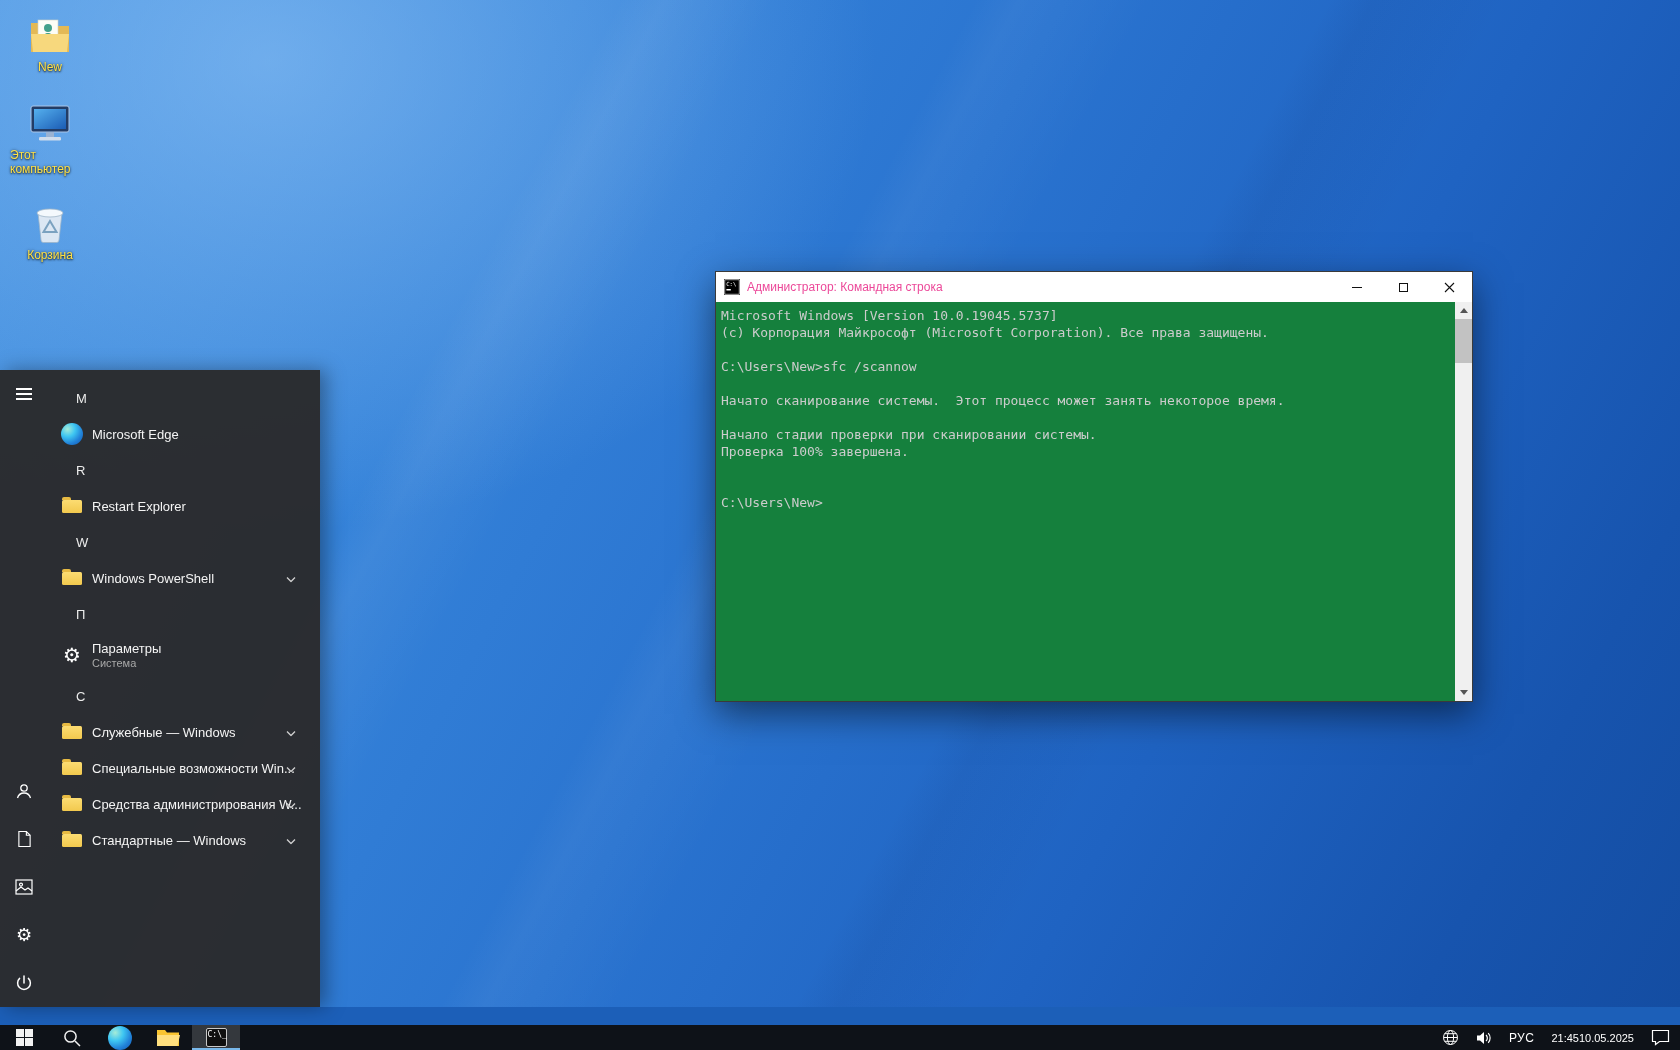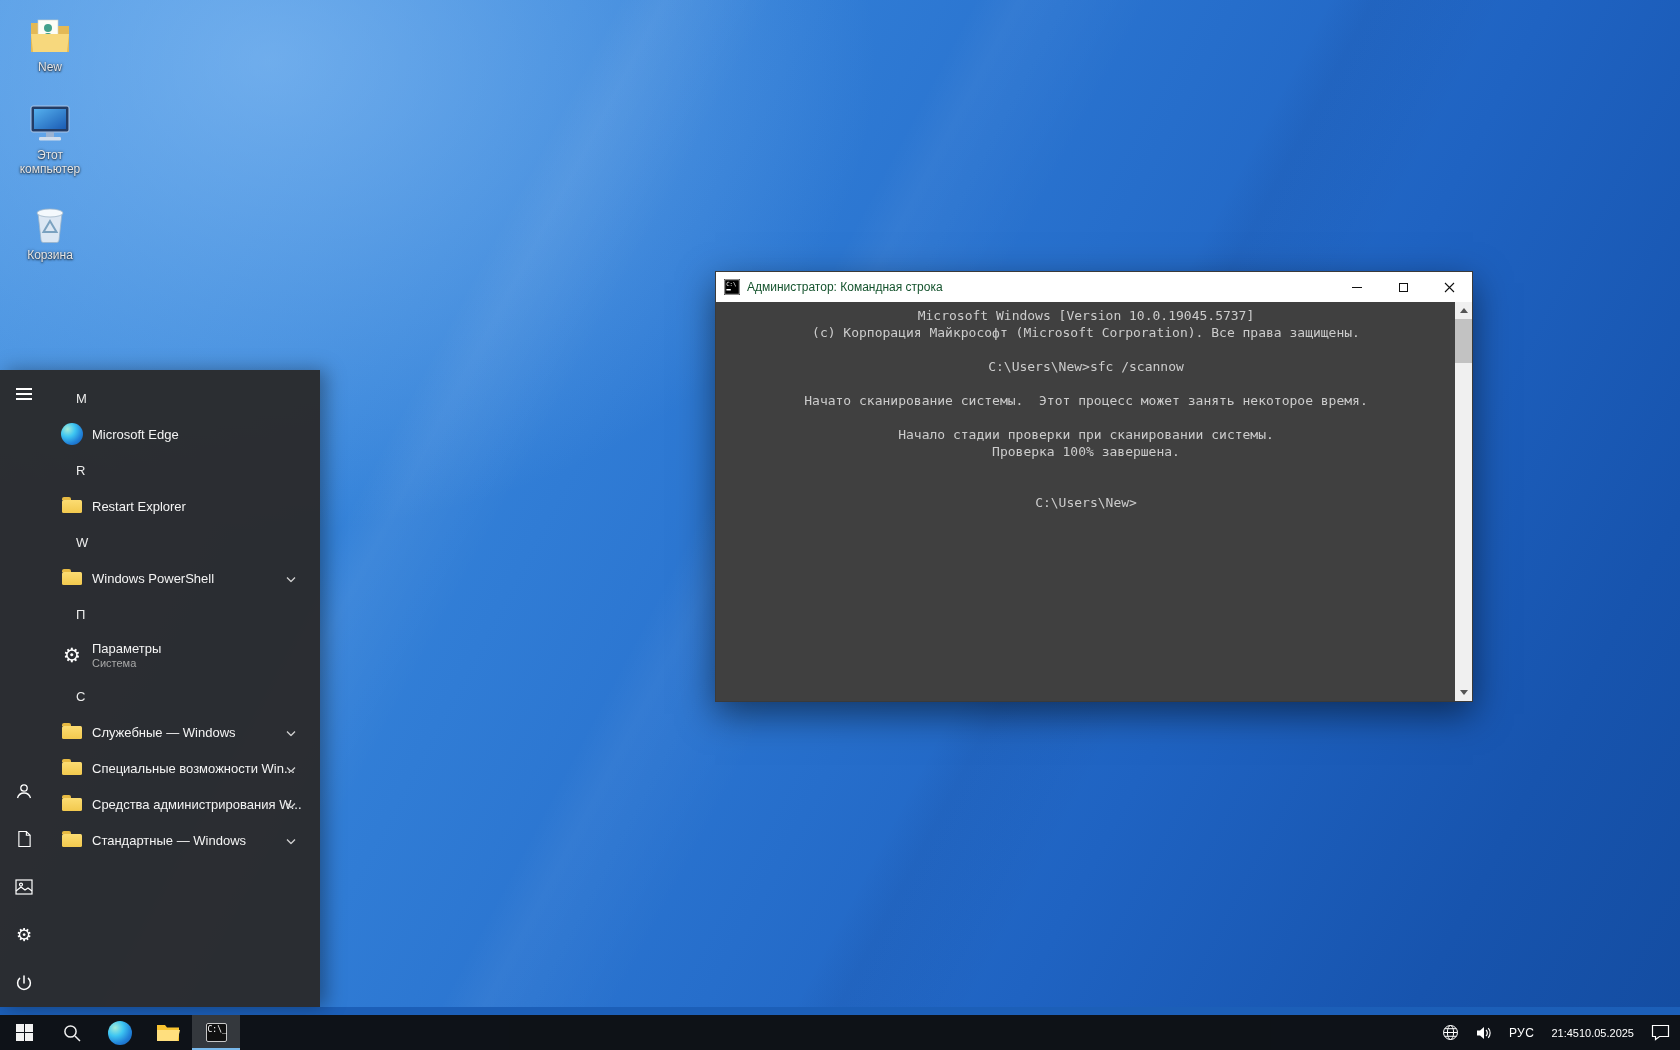--- a/index.html
+++ b/index.html
@@ -15,21 +15,21 @@
   .desktop::before { content:""; position:absolute; inset:0; pointer-events:none;
     background:
       linear-gradient(118deg, transparent 28%, rgba(255,255,255,0.055) 30%, transparent 35%),
       linear-gradient(118deg, transparent 44%, rgba(255,255,255,0.045) 46%, transparent 52%),
       linear-gradient(118deg, transparent 60%, rgba(10,20,70,0.06) 62%, transparent 68%);
   }
 
   
   .desk-icon { position:absolute; width:84px; display:flex; flex-direction:column; align-items:center; cursor:default; }
   .desk-icon .ico { height:44px; display:flex; align-items:flex-end; justify-content:center; }
-  .desk-icon .lbl { margin-top:4px; color:#e5e5e5; font-size:12px; line-height:14px; text-align:center;
+  .desk-icon .lbl { margin-top:4px; color:#fde047; font-size:12px; line-height:14px; 
     text-shadow:0 1px 2px rgba(0,0,0,0.75), 0 0 3px rgba(0,0,0,0.5); max-width:80px; }
   #icon-new { left:8; top:12px; left:8px; }
   #icon-pc  { left:8px; top:100px; }
   #icon-bin { left:8px; top:200px; }
 
   
   .start-menu { position:absolute; left:0; top:370px; width:320px; height:637px;
     background:rgba(42,42,44,0.97); display:flex; box-shadow:6px 0 18px rgba(0,0,0,0.35); }
   .rail { width:48px; display:flex; flex-direction:column; align-items:center; }
   .rail-btn { width:48px; height:48px; display:flex; align-items:center; justify-content:center; }
@@ -49,37 +49,37 @@
   .edge-icon { width:22px; height:22px; border-radius:50%;
     background:radial-gradient(circle at 30% 28%, #a5ecd8 0%, #3ec6f2 34%, #2181d8 66%, #0f55ae 100%); }
   .gear-glyph { font-family:"DejaVu Sans", sans-serif; color:#fff; font-size:20px; line-height:20px; }
   .gear-glyph.small { font-size:18px; }
 
   
   .cmd-window { position:absolute; left:715px; top:271px; width:758px; height:431px;
     border:1px solid #3a3a3a; box-shadow:0 12px 34px rgba(0,0,0,0.5); background:#0c0c0c; }
   .titlebar { height:30px; background:#fff; display:flex; align-items:center; }
   .tb-appicon { margin:0 7px 0 8px; width:16px; height:16px; flex:0 0 16px; }
-  .tb-title { font-size:12px; color:#14532d; }
+  .tb-title { font-size:12px; color:#ec4899; }
   .tb-btns { margin-left:auto; display:flex; height:100%; }
   .tb-btn { width:46px; height:100%; display:flex; align-items:center; justify-content:center; }
   .glyph-min { width:10px; height:1px; background:#111; }
   .glyph-max { width:9px; height:9px; border:1px solid #111; }
-  .console { position:absolute; top:30px; left:0; right:17px; bottom:0; background:#404040;
-    padding:5px 4px 0 5px; font-family:"DejaVu Sans Mono", monospace; font-size:13px; color:#cccccc;text-align:center; }
+  .console { position:absolute; top:30px; left:0; right:17px; bottom:0; background:#15803d;
+    padding:5px 4px 0 5px; font-family:"DejaVu Sans Mono", monospace; font-size:13px; color:#cccccc; }
   .con-line { white-space:pre; height:17px; line-height:17px; }
   .scrollbar { position:absolute; top:30px; right:0; bottom:0; width:17px; background:#f0f0f0; }
   .sb-arrow { position:absolute; left:0; width:17px; height:17px; display:flex; align-items:center; justify-content:center; }
   .sb-up { top:0; } .sb-down { bottom:0; }
   .tri-up { width:0; height:0; border-left:4px solid transparent; border-right:4px solid transparent; border-bottom:5px solid #555; }
   .tri-down { width:0; height:0; border-left:4px solid transparent; border-right:4px solid transparent; border-top:5px solid #555; }
   .sb-thumb { position:absolute; left:0; top:17px; width:17px; height:44px; background:#c2c2c2; }
 
   
-  .taskbar { position:absolute; left:0; right:0; bottom:0; height:35px;
+  .taskbar { position:absolute; left:0; right:0; bottom:0; height:25px;
     background:rgba(14,16,20,0.98); display:flex; align-items:stretch; z-index:50; }
   .tbar-btn { width:48px; display:flex; align-items:center; justify-content:center; }
   .tbar-btn.active { background:rgba(255,255,255,0.16); box-shadow:inset 0 -2px 0 #79b8ea; }
   .cmd-ico { width:21px; height:19px; background:#101010; border:1px solid #c8c8c8; border-radius:2px;
     color:#fff; font-family:"DejaVu Sans Mono", monospace; font-size:8px; line-height:9px; padding:1px 1px; }
   .tray { margin-left:auto; display:flex; align-items:center; padding-right:2px; }
   .tray-btn { display:flex; align-items:center; justify-content:center; padding:0 8px; color:#fff; }
   .lang-label { font-size:12px; letter-spacing:0.5px; }
   .clock { display:flex; flex-direction:row; justify-content:center; align-items:center; padding:0 9px; color:#fff; }
   .clock div { font-size:11px; line-height:14px; }

